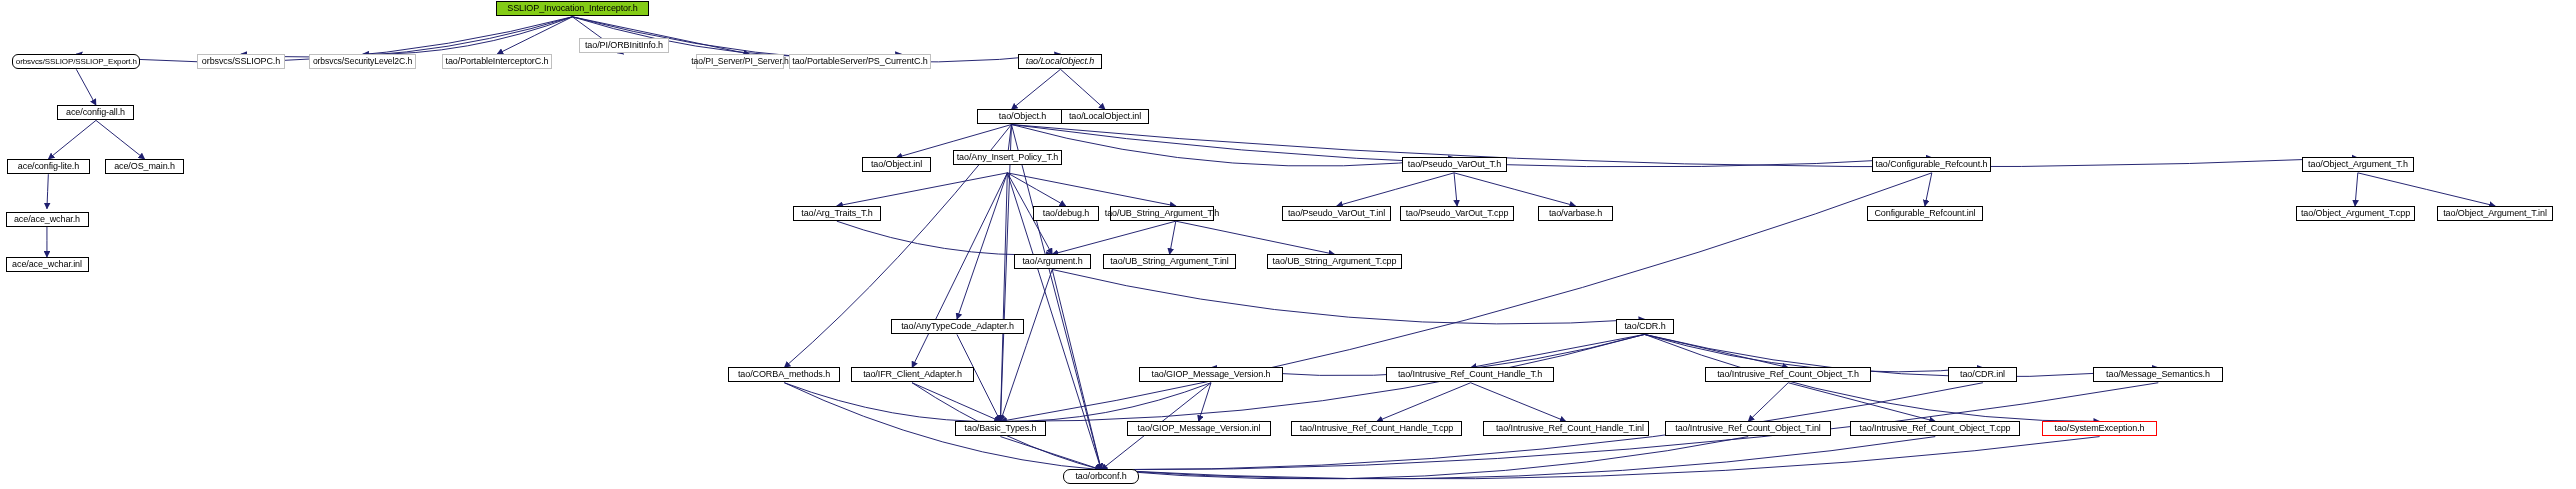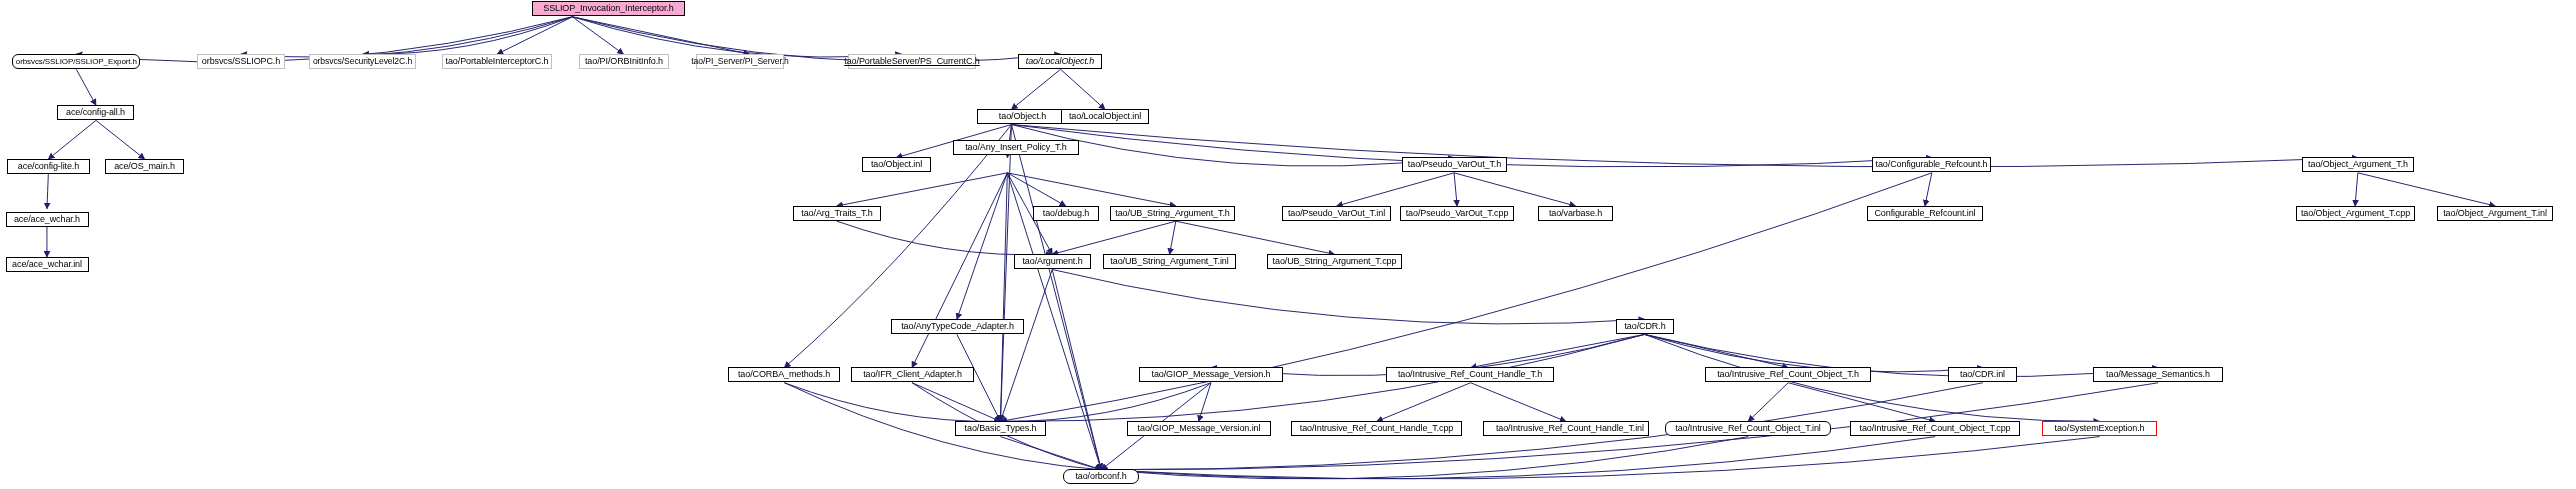--- a/index.html
+++ b/index.html
@@ -20,21 +20,21 @@
     border:0.7px solid #bfbfbf;
     color:#000000;
     font-size:9px;
     line-height:1;
     white-space:nowrap;
     letter-spacing:-0.1px;
     padding:0 4.1px;
     height:15px;
   }
   .node.solid{border:0.7px solid #000000;}
-  .node.root{background:#f9a8d4;border:0.7px solid #000000;margin-left:36px;}
+  .node.root{background:#84cc16;border:0.7px solid #000000;}
   .node.err{border:0.7px solid #ff0000;}
   .node .lbl{display:block;}
 </style>
 </head>
 <body>
 
 <div id="graph">
   <svg id="edges" xmlns="http://www.w3.org/2000/svg" viewBox="0 0 3731 709" width="2576" height="490">
     <defs>
       <marker id="arrow" viewBox="0 0 10 10" refX="9" refY="5" markerWidth="7" markerHeight="7" orient="auto-start-reverse">
@@ -123,27 +123,27 @@
       </div>
       <div class="node " style="left: 197px; top: 54px; width: 88px;">
         <span class="lbl">orbsvcs/SSLIOPC.h</span>
       </div>
       <div class="node " style="left: 309px; top: 54px; width: 107px;">
         <span class="lbl" style="font-size: 8.6px;">orbsvcs/SecurityLevel2C.h</span>
       </div>
       <div class="node " style="left: 442px; top: 54px; width: 110px;">
         <span class="lbl">tao/PortableInterceptorC.h</span>
       </div>
-      <div class="node " style="left: 579px; top: 54px; width: 90px;">
+      <div class="node " style="left: 579px; top: 38px; width: 90px;">
         <span class="lbl">tao/PI/ORBInitInfo.h</span>
       </div>
       <div class="node " style="left: 696px; top: 54px; width: 88px;">
         <span class="lbl" style="font-size: 8.6px;">tao/PI_Server/PI_Server.h</span>
       </div>
-      <div class="node " style="left: 848px; top: 54px; width: 128px; text-decoration: underline;">
+      <div class="node " style="left: 789px; top: 54px; width: 142px;">
         <span class="lbl">tao/PortableServer/PS_CurrentC.h</span>
       </div>
       <div class="node solid" style="left: 1018px; top: 54px; width: 84px; font-style: italic;">
         <span class="lbl">tao/LocalObject.h</span>
       </div>
       <div class="node solid" style="left: 57px; top: 105px; width: 77px;">
         <span class="lbl">ace/config-all.h</span>
       </div>
       <div class="node solid" style="left: 977px; top: 109px; width: 91px;">
         <span class="lbl">tao/Object.h</span>
@@ -153,42 +153,42 @@
       </div>
       <div class="node solid" style="left: 7px; top: 159px; width: 83px;">
         <span class="lbl">ace/config-lite.h</span>
       </div>
       <div class="node solid" style="left: 105px; top: 159px; width: 79px;">
         <span class="lbl">ace/OS_main.h</span>
       </div>
       <div class="node solid" style="left: 862px; top: 157px; width: 69px;">
         <span class="lbl">tao/Object.inl</span>
       </div>
-      <div class="node solid" style="left: 953px; top: 140px; width: 126px;">
+      <div class="node solid" style="left: 953px; top: 150px; width: 109px;">
         <span class="lbl">tao/Any_Insert_Policy_T.h</span>
       </div>
       <div class="node solid" style="left: 1402px; top: 157px; width: 105px;">
         <span class="lbl">tao/Pseudo_VarOut_T.h</span>
       </div>
       <div class="node solid" style="left: 1872px; top: 157px; width: 119px;">
         <span class="lbl">tao/Configurable_Refcount.h</span>
       </div>
       <div class="node solid" style="left: 2302px; top: 157px; width: 112px;">
         <span class="lbl">tao/Object_Argument_T.h</span>
       </div>
       <div class="node solid" style="left: 5.5px; top: 212px; width: 83px; align-items: center;">
         <span class="lbl">ace/ace_wchar.h</span>
       </div>
       <div class="node solid" style="left: 793px; top: 206px; width: 88px;">
         <span class="lbl">tao/Arg_Traits_T.h</span>
       </div>
       <div class="node solid" style="left: 1033px; top: 206px; width: 66px;">
         <span class="lbl">tao/debug.h</span>
       </div>
-      <div class="node solid" style="left: 1110px; top: 206px; width: 125px;">
+      <div class="node solid" style="left: 1110px; top: 206px; width: 104px;">
         <span class="lbl">tao/UB_String_Argument_T.h</span>
       </div>
       <div class="node solid" style="left: 1282px; top: 206px; width: 109px;">
         <span class="lbl">tao/Pseudo_VarOut_T.inl</span>
       </div>
       <div class="node solid" style="left: 1400px; top: 206px; width: 114px;">
         <span class="lbl">tao/Pseudo_VarOut_T.cpp</span>
       </div>
       <div class="node solid" style="left: 1538px; top: 206px; width: 75px;">
         <span class="lbl">tao/varbase.h</span>
@@ -246,21 +246,21 @@
       </div>
       <div class="node solid" style="left: 1127px; top: 421px; width: 144px; justify-content: center;">
         <span class="lbl">tao/GIOP_Message_Version.inl</span>
       </div>
       <div class="node solid" style="left: 1291px; top: 421px; width: 171px;">
         <span class="lbl">tao/Intrusive_Ref_Count_Handle_T.cpp</span>
       </div>
       <div class="node solid" style="left: 1483px; top: 421px; width: 166px; justify-content: flex-end;">
         <span class="lbl">tao/Intrusive_Ref_Count_Handle_T.inl</span>
       </div>
-      <div class="node solid" style="left: 1665px; top: 421px; width: 166px; border-radius: 6px;">
+      <div class="node solid" style="left: 1665px; top: 421px; width: 166px;">
         <span class="lbl">tao/Intrusive_Ref_Count_Object_T.inl</span>
       </div>
       <div class="node solid" style="left: 1850px; top: 421px; width: 170px;">
         <span class="lbl">tao/Intrusive_Ref_Count_Object_T.cpp</span>
       </div>
       <div class="node err solid" style="left: 2042px; top: 421px; width: 115px;">
         <span class="lbl">tao/SystemException.h</span>
       </div>
       <div class="node solid" style="left: 1063px; top: 469px; width: 76px; border-radius: 7px;">
         <span class="lbl">tao/orbconf.h</span>

